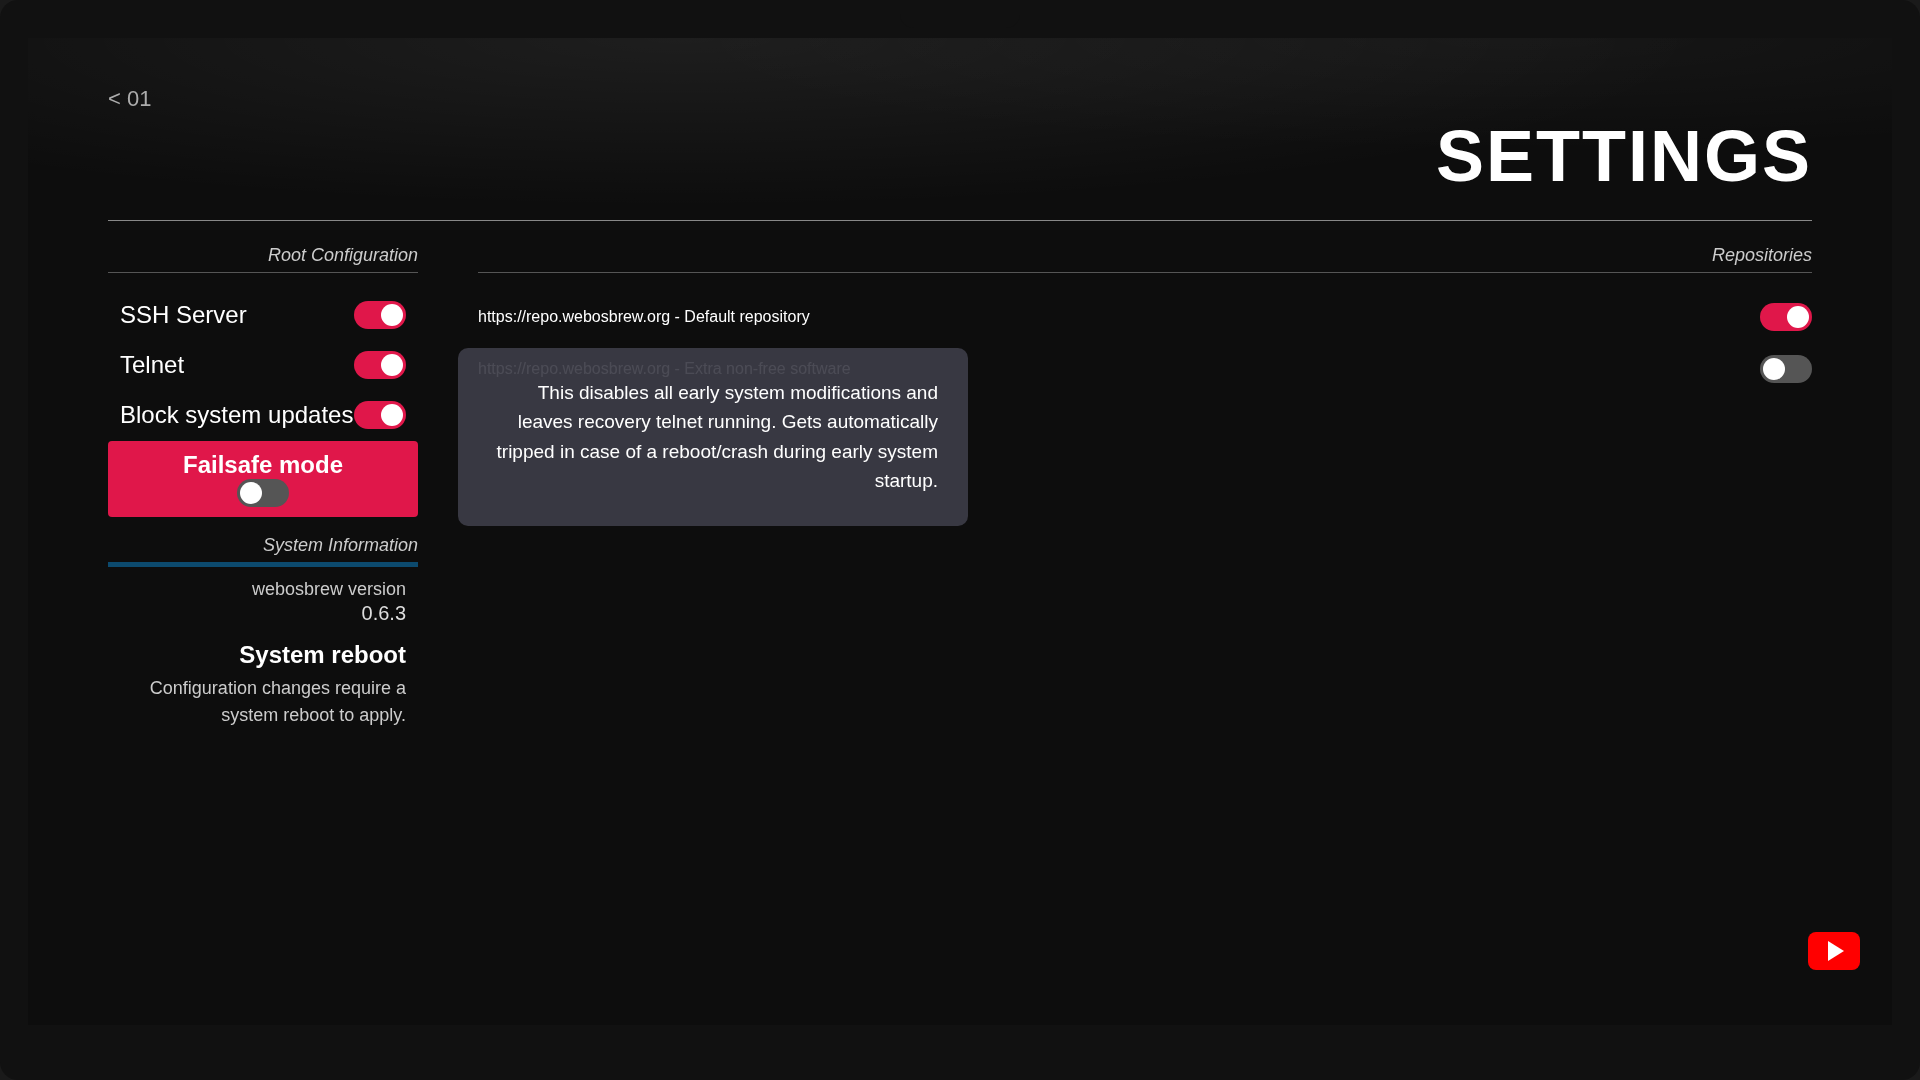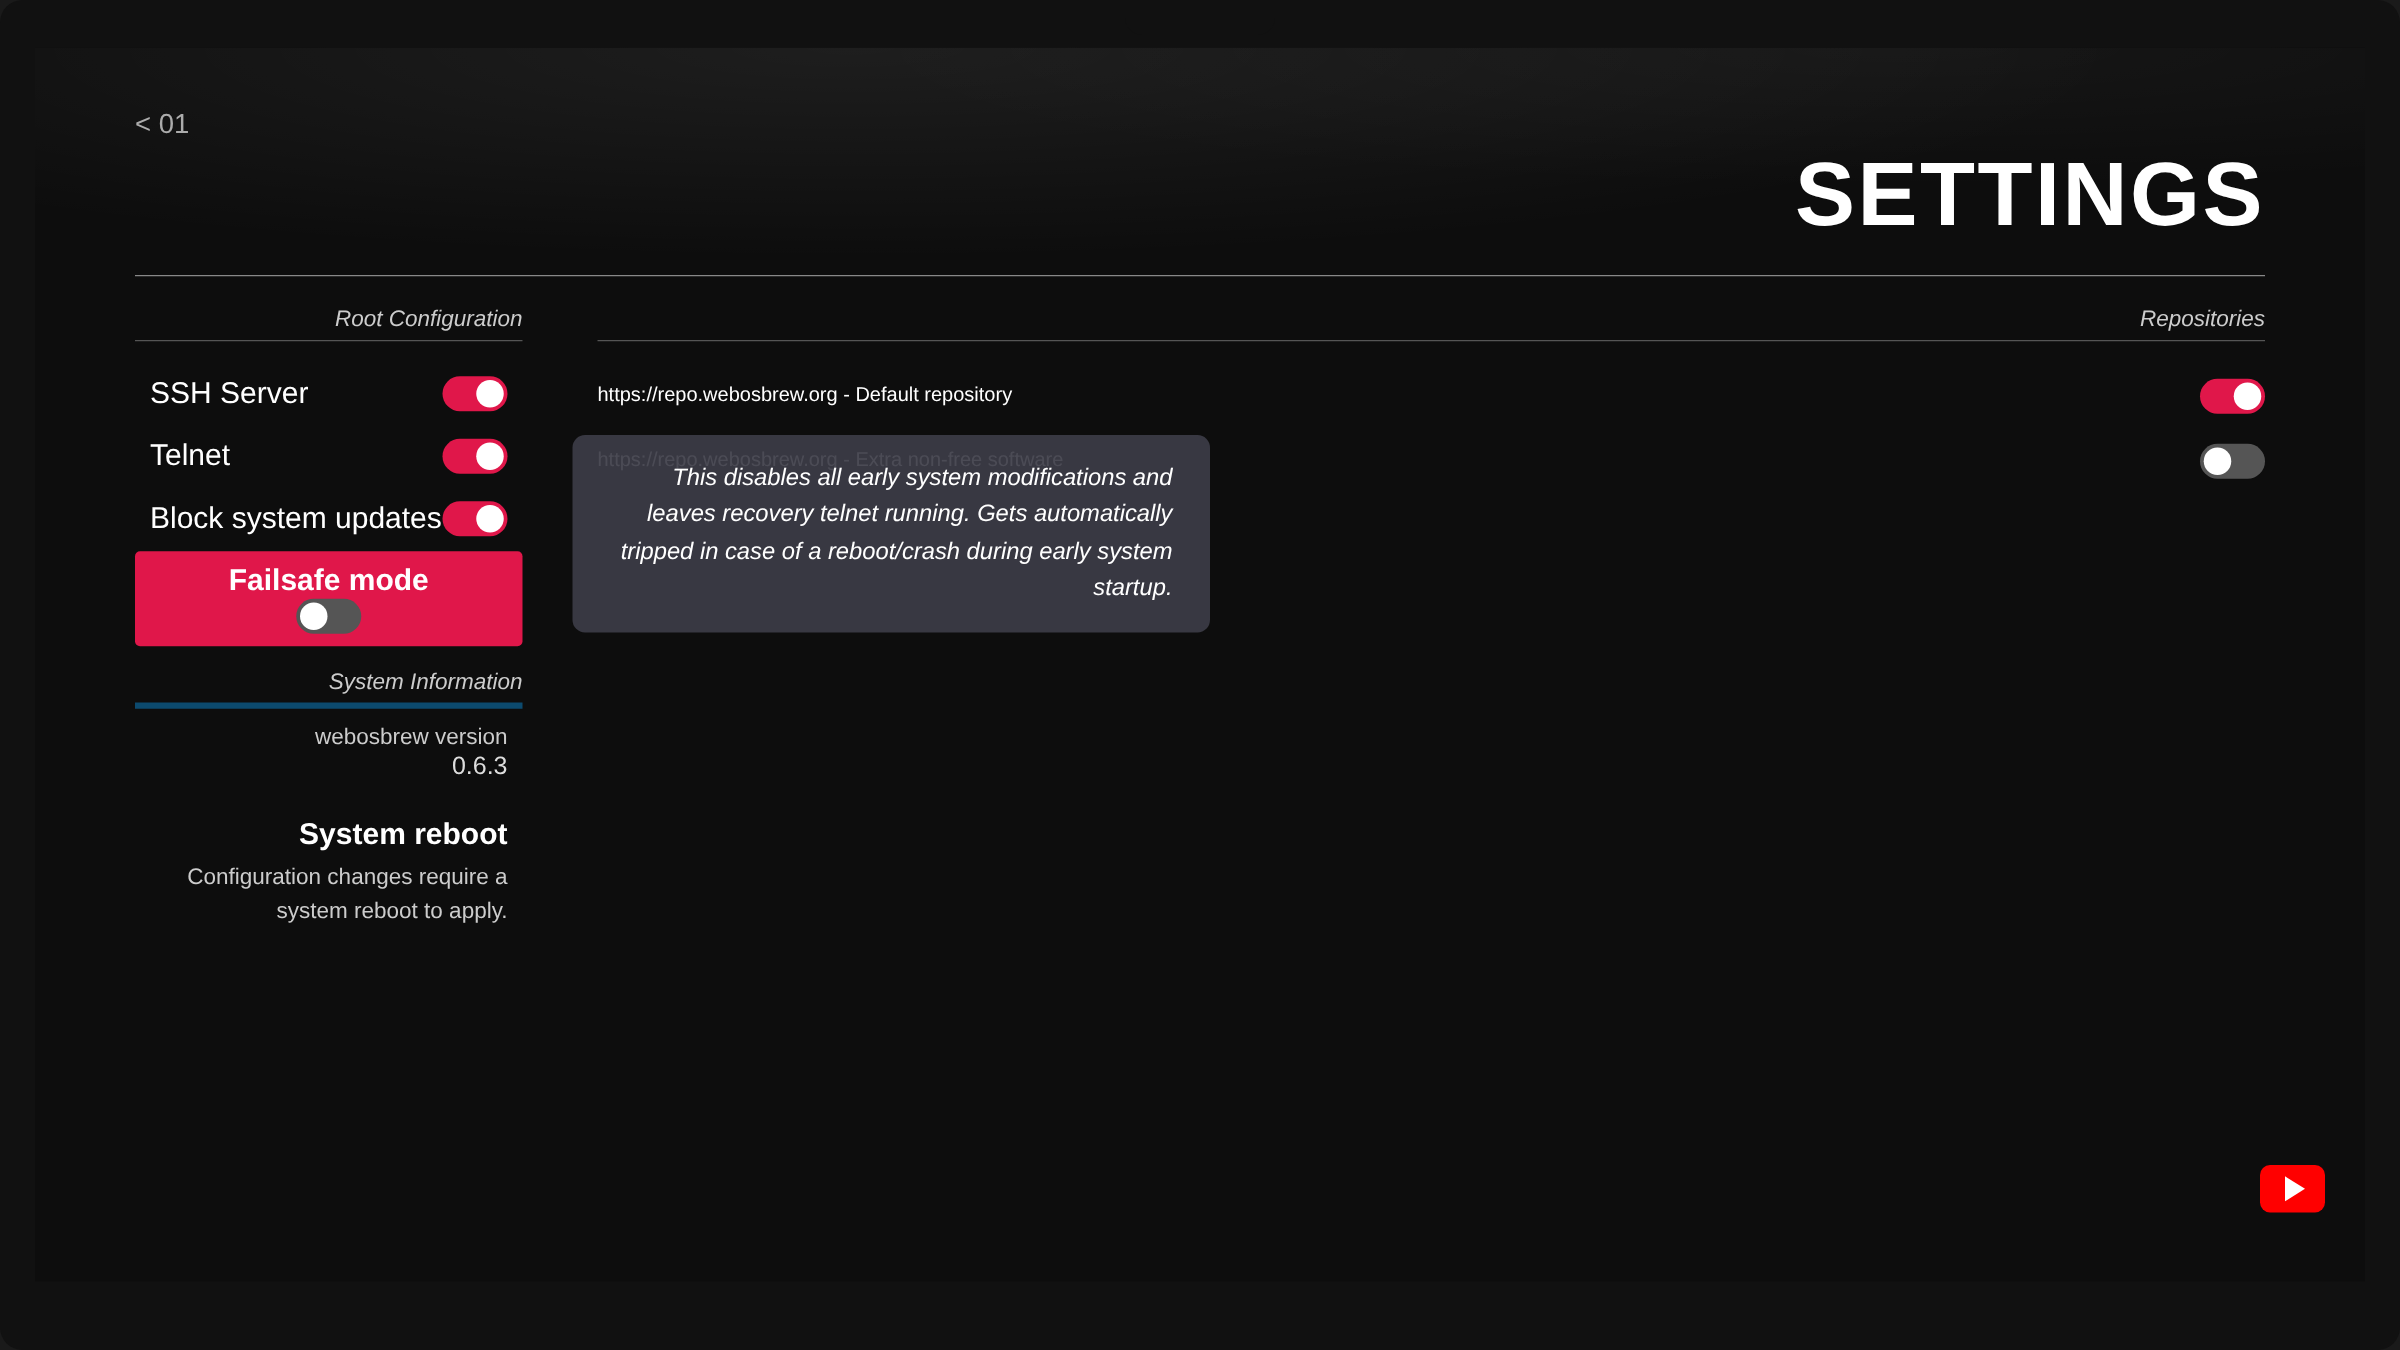--- a/index.html
+++ b/index.html
@@ -192,21 +192,21 @@
     }
 
     .info-value {
       font-size: 20px;
       color: #ddd;
     }
 
     
     .reboot-section {
       padding: 0 12px;
-      margin-top: 29px;
+      margin-top: 16px;
     }
 
     .reboot-title {
       font-size: 24px;
       font-weight: 700;
       color: #fff;
       margin-bottom: 6px;
     }
 
     .reboot-desc {
@@ -242,23 +242,22 @@
     }
 
     
     .tooltip-box {
       position: absolute;
       top: 310px;
       left: 430px;
       width: 510px;
       background: rgba(60, 60, 70, 0.92);
       border-radius: 10px;
-      padding: 20px 30px;
+      padding: 30px 30px;
       z-index: 20;
-      font-style: italic;
     }
 
     .tooltip-text {
       font-size: 19px;
       color: #fff;
       line-height: 1.55;
     }
 
     
     .camera-notch {

